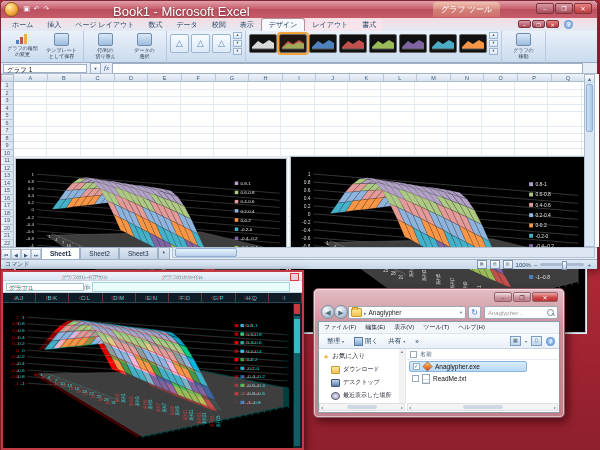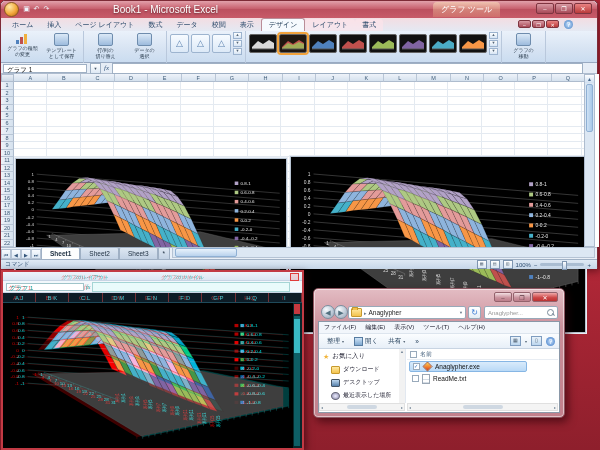--- a/index.html
+++ b/index.html
@@ -8,21 +8,21 @@
     font-family:"Liberation Sans",sans-serif;color:#222;}
   .abs{position:absolute}
   
   #xl{left:0;top:0;width:598px;height:268px;border-radius:5px 5px 0 0;
     box-shadow:2px 3px 8px rgba(40,0,8,.55);background:#dbe6f3;border:1px solid #7e2a36;box-sizing:border-box}
   #xl-title{left:0;top:0;width:100%;height:17px;border-radius:5px 5px 0 0;
     background:linear-gradient(#e2a0aa,#c8606e 45%,#bb4f5e 46%,#c75b69);}
   #orb{left:3px;top:1px;width:15px;height:15px;border-radius:50%;
     background:radial-gradient(circle at 35% 30%,#ffe9a8,#f3a93c 55%,#b06010);border:1px solid #8a5a20;box-sizing:border-box}
   .qat{top:3px;width:9px;height:9px;font-size:7px;line-height:9px;text-align:center;color:#eef4fb}
-  #xl-title-text{left:112px;top:3px;font-size:10px;color:#fff;text-shadow:0 1px 2px rgba(0,0,0,.5)}
+  #xl-title-text{left:112px;top:3px;font-size:13px;color:#fff;text-shadow:0 1px 2px rgba(0,0,0,.5)}
   #ctx-title{left:432px;top:1px;height:15px;padding:2px 8px 0;font-size:8px;color:#fff;
     background:linear-gradient(rgba(255,235,190,.5),rgba(235,170,120,.25));border-radius:4px 4px 0 0;box-sizing:border-box}
   .winbtns{top:2px;display:flex;gap:1px}
   .wb{width:18px;height:11px;border-radius:2px;font-size:6px;line-height:11px;text-align:center;color:#fff;
     background:linear-gradient(#d99aa4,#a84a58);border:1px solid #7e3540;box-sizing:border-box}
   .wb.close{background:linear-gradient(#e98282,#b93a3a)}
   
   #tabrow{left:0;top:17px;width:100%;height:13px;background:linear-gradient(#f3dde2,#e4e9f3);display:flex;align-items:flex-end;padding-left:4px;box-sizing:border-box}
   .rtab{font-size:7px;padding:1px 7px 1px;color:#2b4a6b;border-radius:3px 3px 0 0}
   .rtab.ctx{background:rgba(255,228,235,.6)}

